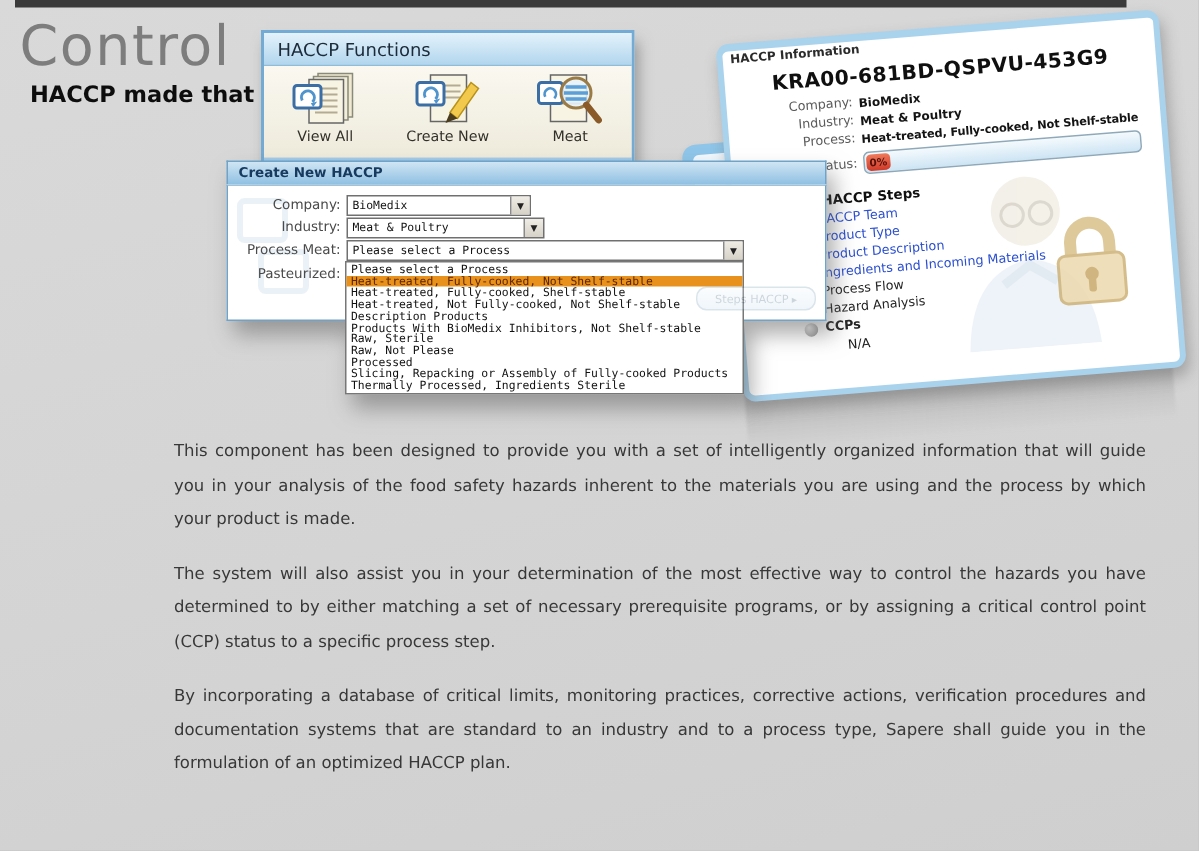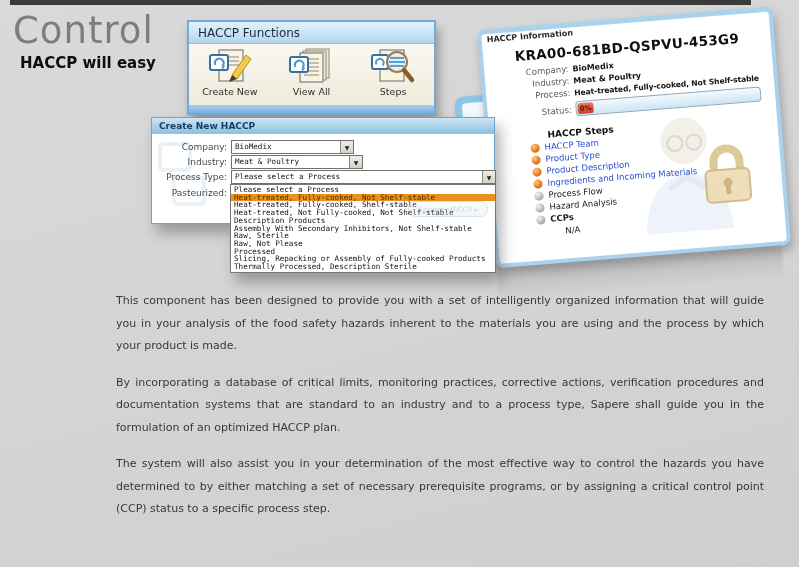--- a/index.html
+++ b/index.html
@@ -7,30 +7,30 @@
 
   
   .topbar{position:absolute;left:10px;top:0;width:741px;height:5px;background:#3a3a3a;}
 
   
   .brand{position:absolute;left:13px;top:12px;}
   .brand-title{font-size:37px;line-height:1;color:#7d7d7d;letter-spacing:1px;}
   .brand-sub{margin:5px 0 0 7px;font-size:15px;font-weight:bold;color:#0d0d0d;}
 
   
-  .fn-panel{position:absolute;left:187px;top:20px;width:245px;border:2px solid #74abd4;background:#f2efe1;box-shadow:3px 8px 9px rgba(95,95,95,.55);z-index:20;}
+  .fn-panel{position:absolute;left:174px;top:20px;width:245px;border:2px solid #74abd4;background:#f2efe1;box-shadow:3px 8px 9px rgba(95,95,95,.55);z-index:20;}
   .fn-header{height:21px;background:linear-gradient(#e4f2fb,#b2d6ee);border-bottom:1px solid #8cbcde;display:flex;align-items:center;padding-left:9px;font-size:12px;color:#1b2b3a;}
   .fn-body{display:flex;justify-content:space-around;align-items:flex-start;background:linear-gradient(#faf8f0,#eeebdc);height:58px;padding-top:3px;}
   .fn-item{text-align:center;cursor:pointer;width:76px;}
   .fn-item svg{display:block;margin:0 auto;}
   .fn-label{font-size:9.5px;color:#33302a;margin-top:1px;}
   .fn-footer{height:8px;background:linear-gradient(#a6cdea,#7db2d8);}
 
   
-  .dlg{position:absolute;left:151px;top:117px;width:344px;z-index:30;filter:drop-shadow(5px 9px 7px rgba(90,90,90,.5));}
+  .dlg{position:absolute;left:151px;top:107px;width:400px;z-index:30;filter:drop-shadow(5px 9px 7px rgba(90,90,90,.5));}
   .dlg-title{height:15px;background:linear-gradient(#cfe5f4,#8fc0e2);border:1px solid #6fa3c8;border-bottom:none;display:flex;align-items:center;padding-left:7px;font-size:9px;font-weight:bold;color:#173a5e;}
   .dlg-body{position:relative;height:89px;background:#ffffff;border:1px solid #6fa3c8;border-top:1px solid #9cc4de;}
   .dlg-wm{position:absolute;left:4px;top:6px;opacity:.16;}
   .dlg-row{position:absolute;display:flex;align-items:center;height:12px;}
   .dlg-row .lbl{width:75px;text-align:right;font-size:9px;color:#4a4a4a;padding-right:4px;}
   .combo{display:flex;align-items:stretch;height:12px;border:1px solid #707070;background:#fff;}
   .combo-text{flex:1;font-family:"DejaVu Sans Mono",monospace;font-size:7.6px;line-height:11px;padding-left:3px;color:#111;white-space:nowrap;overflow:hidden;}
   .combo-btn{width:12px;background:linear-gradient(#efece5,#d6d2c8);border-left:1px solid #8a8a8a;display:flex;align-items:center;justify-content:center;cursor:pointer;}
   .combo-btn::before{content:"▼";font-size:6px;color:#222;}
   .w-company{width:121px;} .w-industry{width:130px;} .w-process{width:263px;} .w-super{width:121px;}
@@ -75,64 +75,64 @@
 </style>
 </head>
 <body>
 
 <div class="stage">
 
   <div class="topbar"></div>
 
   <div class="brand">
     <div class="brand-title">Control</div>
-    <div class="brand-sub">HACCP will easy</div>
+    <div class="brand-sub">HACCP made that</div>
   </div>
 
   <div class="fn-panel">
     <div class="fn-header">HACCP Functions</div>
     <div class="fn-body">
+
+      <div class="fn-item">
+        <svg width="46" height="38" viewBox="0 0 46 38">
+          <rect x="18" y="2" width="23" height="29" fill="#efe9d2" stroke="#8a8a7a"></rect>
+          <rect x="15" y="4" width="23" height="29" fill="#f3eedb" stroke="#8a8a7a"></rect>
+          <rect x="12" y="6" width="23" height="29" fill="#f8f4e4" stroke="#666"></rect>
+          <path d="M16 12h15M16 16h15M16 20h15M16 24h15M16 28h15" stroke="#b3ab92" stroke-width="1.4"></path>
+          <rect x="2" y="10" width="18" height="15" rx="2" fill="#ffffff" stroke="#3a6ea5" stroke-width="2"></rect>
+          <path d="M7.5 20a4.3 4.3 0 1 1 6.8 1" fill="none" stroke="#4f94cc" stroke-width="2"></path>
+          <polygon points="13.2,21.8 17.5,20.6 14.8,24.4" fill="#4f94cc"></polygon>
+        </svg>
+        <div class="fn-label">View All</div>
+      </div>
 
       <div class="fn-item">
         <svg width="46" height="38" viewBox="0 0 46 38">
           <rect x="12" y="3" width="24" height="31" fill="#f8f4e4" stroke="#666"></rect>
           <path d="M16 10h16M16 14h16M16 18h16" stroke="#b3ab92" stroke-width="1.4"></path>
           <rect x="3" y="8" width="18" height="15" rx="2" fill="#ffffff" stroke="#3a6ea5" stroke-width="2"></rect>
           <path d="M8.5 18a4.3 4.3 0 1 1 6.8 1" fill="none" stroke="#4f94cc" stroke-width="2"></path>
           <polygon points="14.2,19.8 18.5,18.6 15.8,22.4" fill="#4f94cc"></polygon>
           <polygon points="25,28 39,8 44,12 30,32" fill="#f2c94c" stroke="#b8921a" stroke-width="1"></polygon>
           <polygon points="25,28 30,32 22,35" fill="#4a3c1c"></polygon>
         </svg>
         <div class="fn-label">Create New</div>
       </div>
 
       <div class="fn-item">
         <svg width="46" height="38" viewBox="0 0 46 38">
-          <rect x="18" y="2" width="23" height="29" fill="#efe9d2" stroke="#8a8a7a"></rect>
-          <rect x="15" y="4" width="23" height="29" fill="#f3eedb" stroke="#8a8a7a"></rect>
-          <rect x="12" y="6" width="23" height="29" fill="#f8f4e4" stroke="#666"></rect>
-          <path d="M16 12h15M16 16h15M16 20h15M16 24h15M16 28h15" stroke="#b3ab92" stroke-width="1.4"></path>
-          <rect x="2" y="10" width="18" height="15" rx="2" fill="#ffffff" stroke="#3a6ea5" stroke-width="2"></rect>
-          <path d="M7.5 20a4.3 4.3 0 1 1 6.8 1" fill="none" stroke="#4f94cc" stroke-width="2"></path>
-          <polygon points="13.2,21.8 17.5,20.6 14.8,24.4" fill="#4f94cc"></polygon>
-        </svg>
-        <div class="fn-label">View All</div>
-      </div>
-
-      <div class="fn-item">
-        <svg width="46" height="38" viewBox="0 0 46 38">
           <rect x="10" y="3" width="24" height="31" fill="#f8f4e4" stroke="#666"></rect>
           <path d="M14 10h16M14 14h16M14 18h16M14 22h16" stroke="#b3ab92" stroke-width="1.4"></path>
           <rect x="2" y="8" width="16" height="14" rx="2" fill="#ffffff" stroke="#3a6ea5" stroke-width="2"></rect>
           <path d="M6.5 17.5a3.8 3.8 0 1 1 6 1" fill="none" stroke="#4f94cc" stroke-width="1.8"></path>
           <circle cx="27" cy="15" r="10" fill="#e6f2fb" fill-opacity=".85" stroke="#9a7b45" stroke-width="2"></circle>
           <path d="M20 11h14M19 15h16M20 19h14" stroke="#5b9fd6" stroke-width="2.2"></path>
           <line x1="34" y1="23" x2="42" y2="33" stroke="#8a5a28" stroke-width="4.5" stroke-linecap="round"></line>
         </svg>
-        <div class="fn-label">Steps</div>
+        <div class="fn-label">Meat</div>
       </div>
 
     </div>
     <div class="fn-footer"></div>
   </div>
 
   <div class="bg-card"></div>
 
   <div class="info">
     <div class="info-header">HACCP Information</div>
@@ -225,56 +225,56 @@
 
       <div class="dlg-row" style="left:0;top:22px;">
         <span class="lbl">Industry:</span>
         <span class="combo w-industry">
           <span class="combo-text">Meat &amp; Poultry</span>
           <span class="combo-btn"></span>
         </span>
       </div>
 
       <div class="dlg-row" style="left:0;top:37px;">
-        <span class="lbl">Process Type:</span>
+        <span class="lbl">Process Meat:</span>
         <span class="combo w-process">
           <span class="combo-text">Please select a Process</span>
           <span class="combo-btn"></span>
         </span>
       </div>
 
       <div class="dlg-row" style="left:0;top:53px;">
         <span class="lbl">Pasteurized:</span>
         <span class="combo w-super">
           <span class="combo-text"></span>
           <span class="combo-btn"></span>
         </span>
       </div>
 
       <div class="ghost-btn">
-        <span>Sapere HACCP</span>
+        <span>Steps HACCP</span>
         <span class="arr"></span>
       </div>
 
       <div class="dlg-list">
         <div class="opt">Please select a Process</div>
         <div class="opt hl">Heat-treated, Fully-cooked, Not Shelf-stable</div>
         <div class="opt">Heat-treated, Fully-cooked, Shelf-stable</div>
         <div class="opt">Heat-treated, Not Fully-cooked, Not Shelf-stable</div>
         <div class="opt">Description Products</div>
-        <div class="opt">Assembly With Secondary Inhibitors, Not Shelf-stable</div>
+        <div class="opt">Products With BioMedix Inhibitors, Not Shelf-stable</div>
         <div class="opt">Raw, Sterile</div>
         <div class="opt">Raw, Not Please</div>
         <div class="opt">Processed</div>
         <div class="opt">Slicing, Repacking or Assembly of Fully-cooked Products</div>
-        <div class="opt">Thermally Processed, Description Sterile</div>
+        <div class="opt">Thermally Processed, Ingredients Sterile</div>
       </div>
 
     </div>
   </div>
 
   <div class="copy">
     <p>This component has been designed to provide you with a set of intelligently organized information that will guide you in your analysis of the food safety hazards inherent to the materials you are using and the process by which your product is made.</p>
+    <p>The system will also assist you in your determination of the most effective way to control the hazards you have determined to by either matching a set of necessary prerequisite programs, or by assigning a critical control point (CCP) status to a specific process step.</p>
     <p>By incorporating a database of critical limits, monitoring practices, corrective actions, verification procedures and documentation systems that are standard to an industry and to a process type, Sapere shall guide you in the formulation of an optimized HACCP plan.</p>
-    <p>The system will also assist you in your determination of the most effective way to control the hazards you have determined to by either matching a set of necessary prerequisite programs, or by assigning a critical control point (CCP) status to a specific process step.</p>
   </div>
 
 </div>
 
 </body></html>

